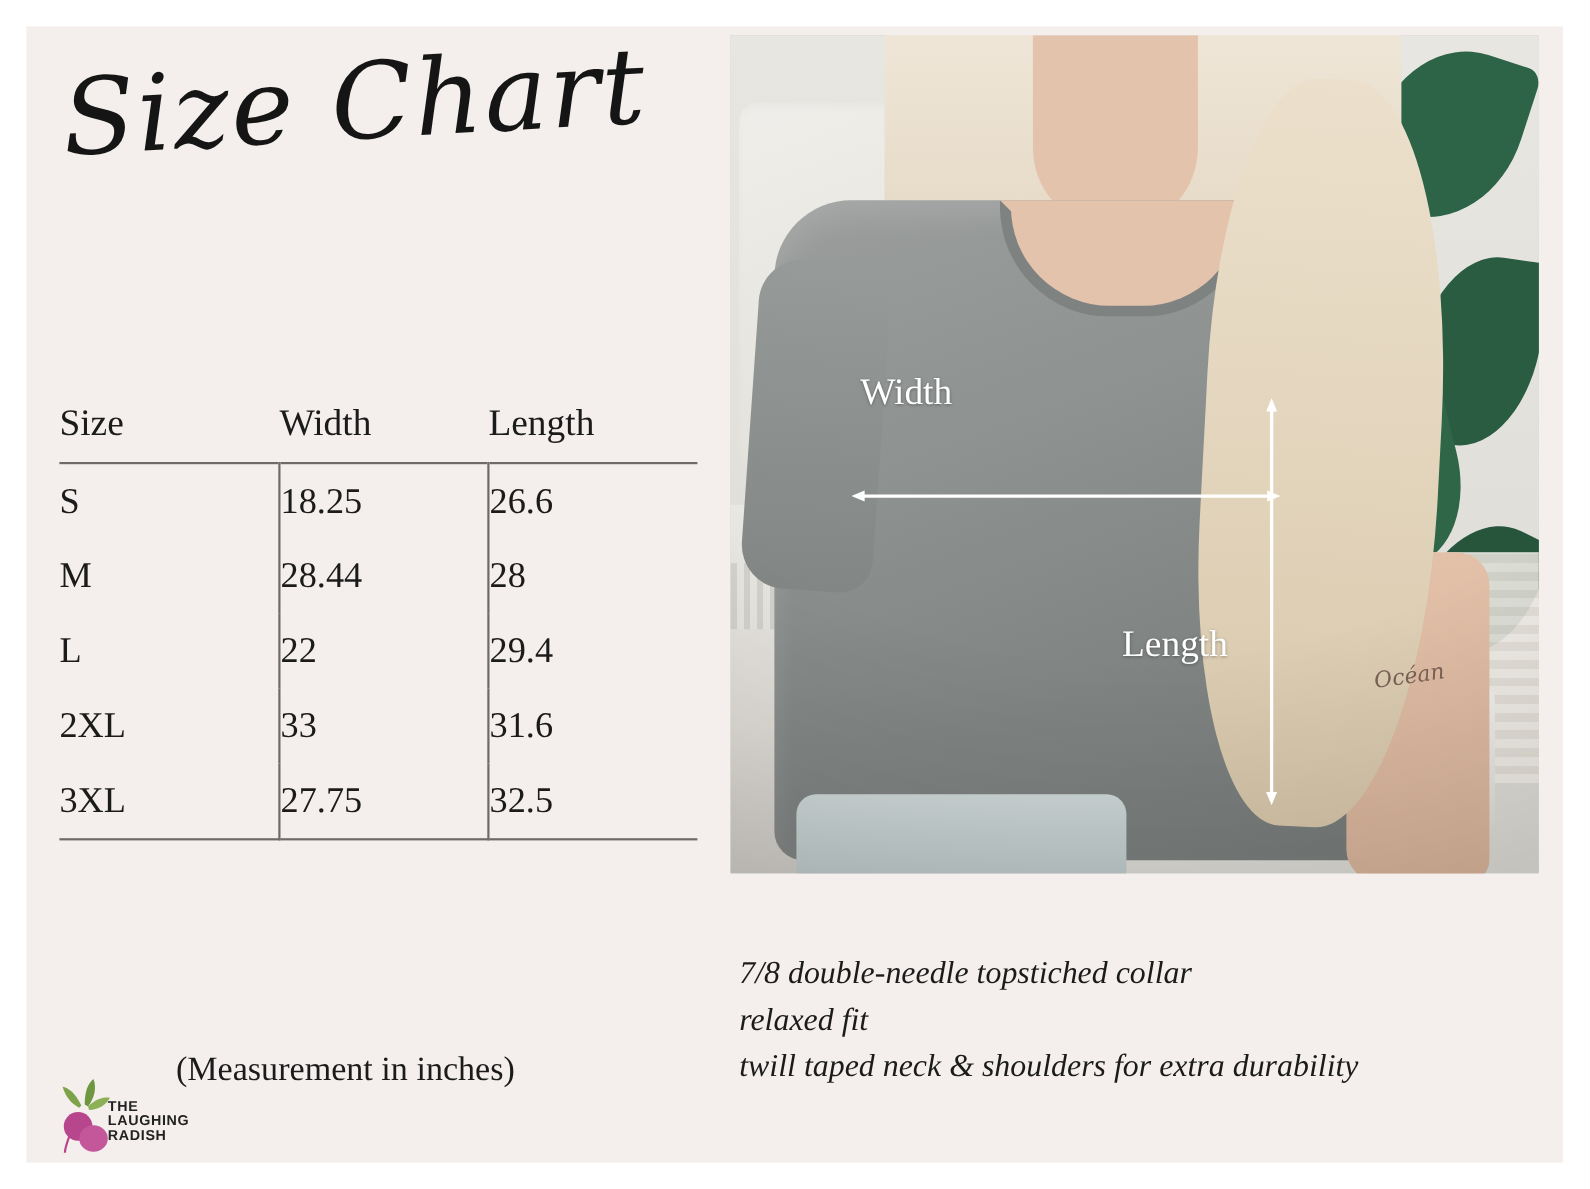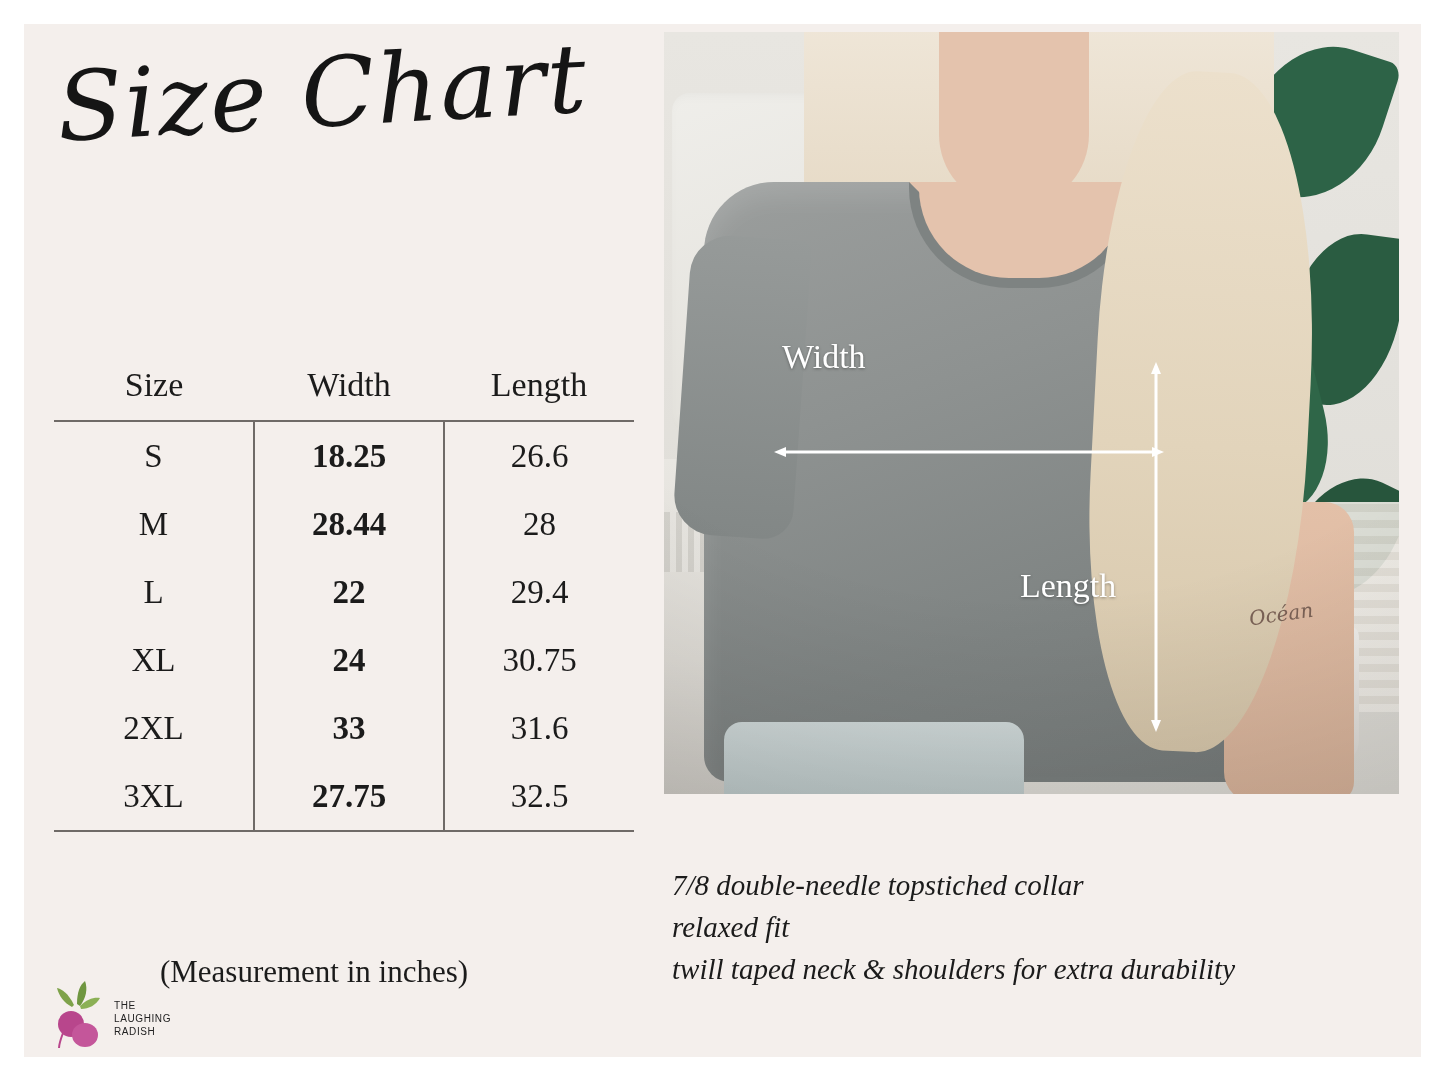--- a/index.html
+++ b/index.html
@@ -61,40 +61,39 @@
   table.size-table {
     border-collapse: collapse;
     width: 580px;
     table-layout: fixed;
   }
   table.size-table th,
   table.size-table td {
     font-family: "Liberation Serif", serif;
     font-size: 33px;
     color: #1b1b1b;
-    text-align: center;
+    text-align: left;
     font-weight: 400;
     padding: 0;
     height: 68px;
     vertical-align: middle;
   }
   table.size-table th {
     font-size: 34px;
     height: 62px;
     padding-bottom: 4px;
   }
   table.size-table thead tr {
     border-bottom: 2px solid #6f6a67;
   }
   table.size-table tbody td.col-size {
     border-right: 2px solid #6f6a67;
   }
   table.size-table tbody td.col-width {
     border-right: 2px solid #6f6a67;
-    font-weight: bold;
   }
   table.size-table tbody tr:last-child td {
     border-bottom: 2px solid #6f6a67;
   }
   col.c1 { width: 200px; }
   col.c2 { width: 190px; }
   col.c3 { width: 190px; }
 
   #measure-note {
     position: absolute;
@@ -115,28 +114,28 @@
     width: 150px;
     height: 70px;
   }
   #logo .leaves {
     position: absolute;
     left: 18px;
     top: 0px;
   }
   #logo .logo-text {
     position: absolute;
-    left: 78px;
+    left: 62px;
     top: 20px;
     font-family: "Liberation Sans", sans-serif;
-    font-size: 10px;
+    font-size: 13px;
     line-height: 13px;
     letter-spacing: 0.6px;
     color: #222;
-    font-weight: 400;
+    font-weight: 700;
   }
 
   
   #right {
     position: absolute;
     left: 640px;
     top: 0;
     width: 757px;
     height: 1033px;
   }
@@ -332,25 +331,20 @@
             </tr>
             <tr>
               <td class="col-size">M</td>
               <td class="col-width">28.44</td>
               <td class="col-length">28</td>
             </tr>
             <tr>
               <td class="col-size">L</td>
               <td class="col-width">22</td>
               <td class="col-length">29.4</td>
-            </tr>
-            <tr>
-              <td class="col-size">XL</td>
-              <td class="col-width">24</td>
-              <td class="col-length">30.75</td>
             </tr>
             <tr>
               <td class="col-size">2XL</td>
               <td class="col-width">33</td>
               <td class="col-length">31.6</td>
             </tr>
             <tr>
               <td class="col-size">3XL</td>
               <td class="col-width">27.75</td>
               <td class="col-length">32.5</td>

